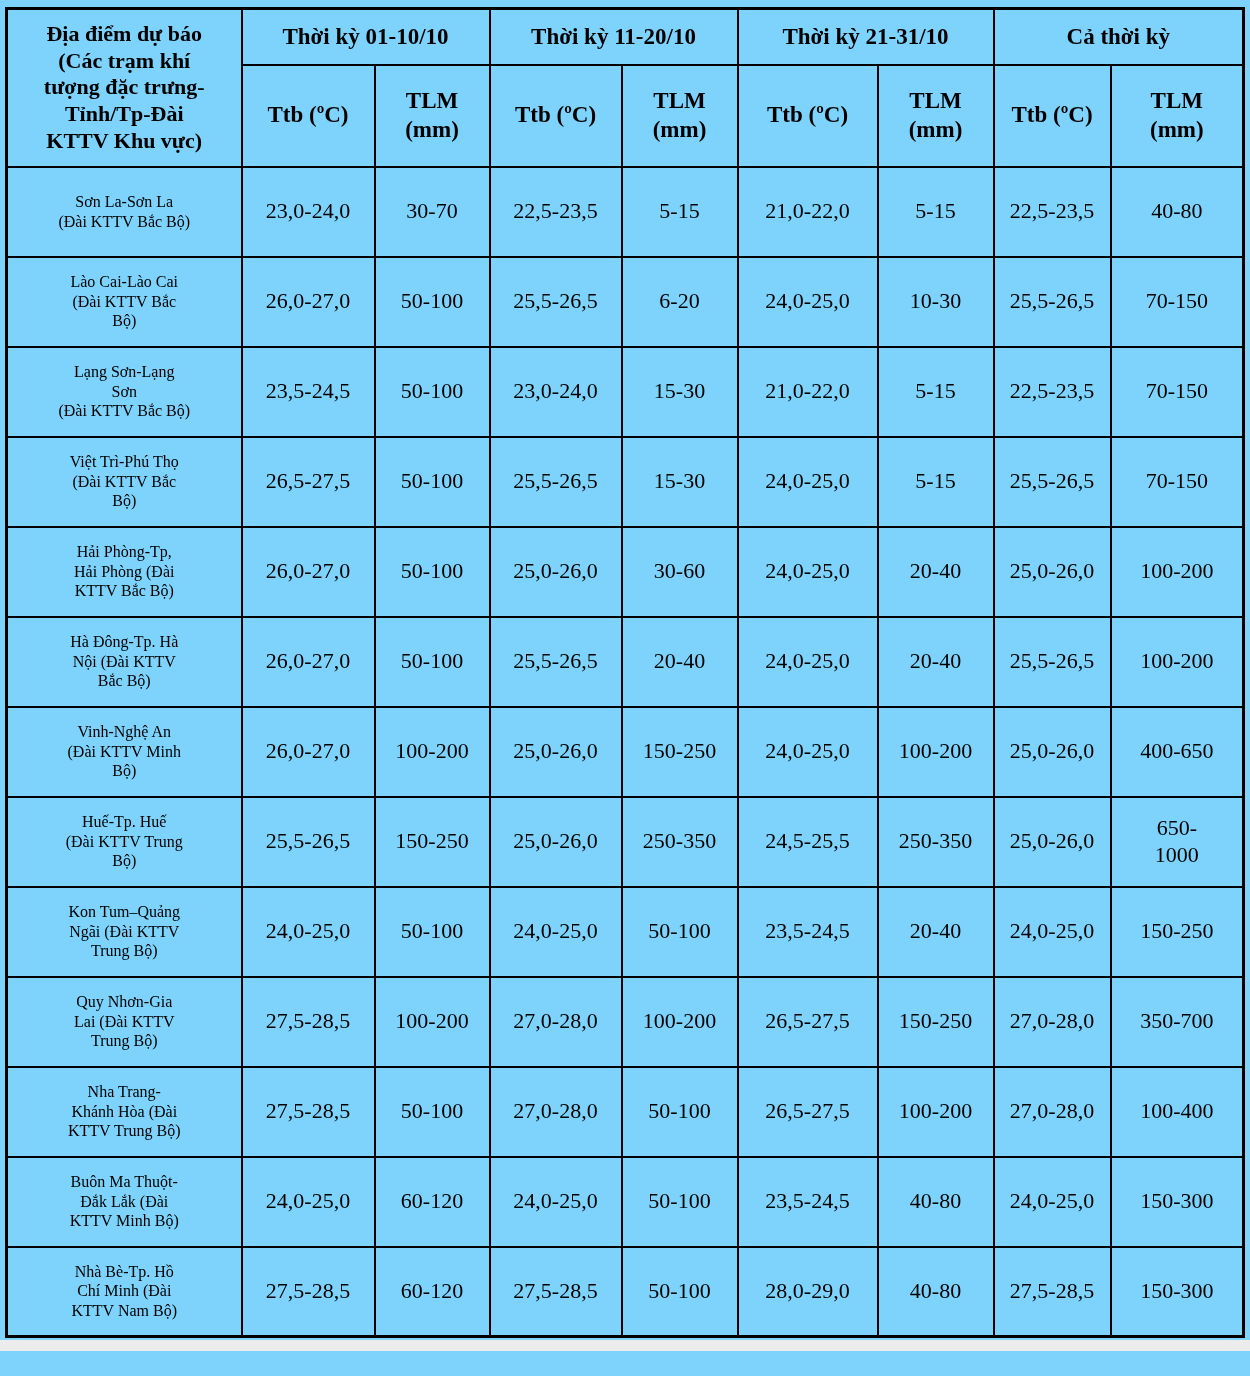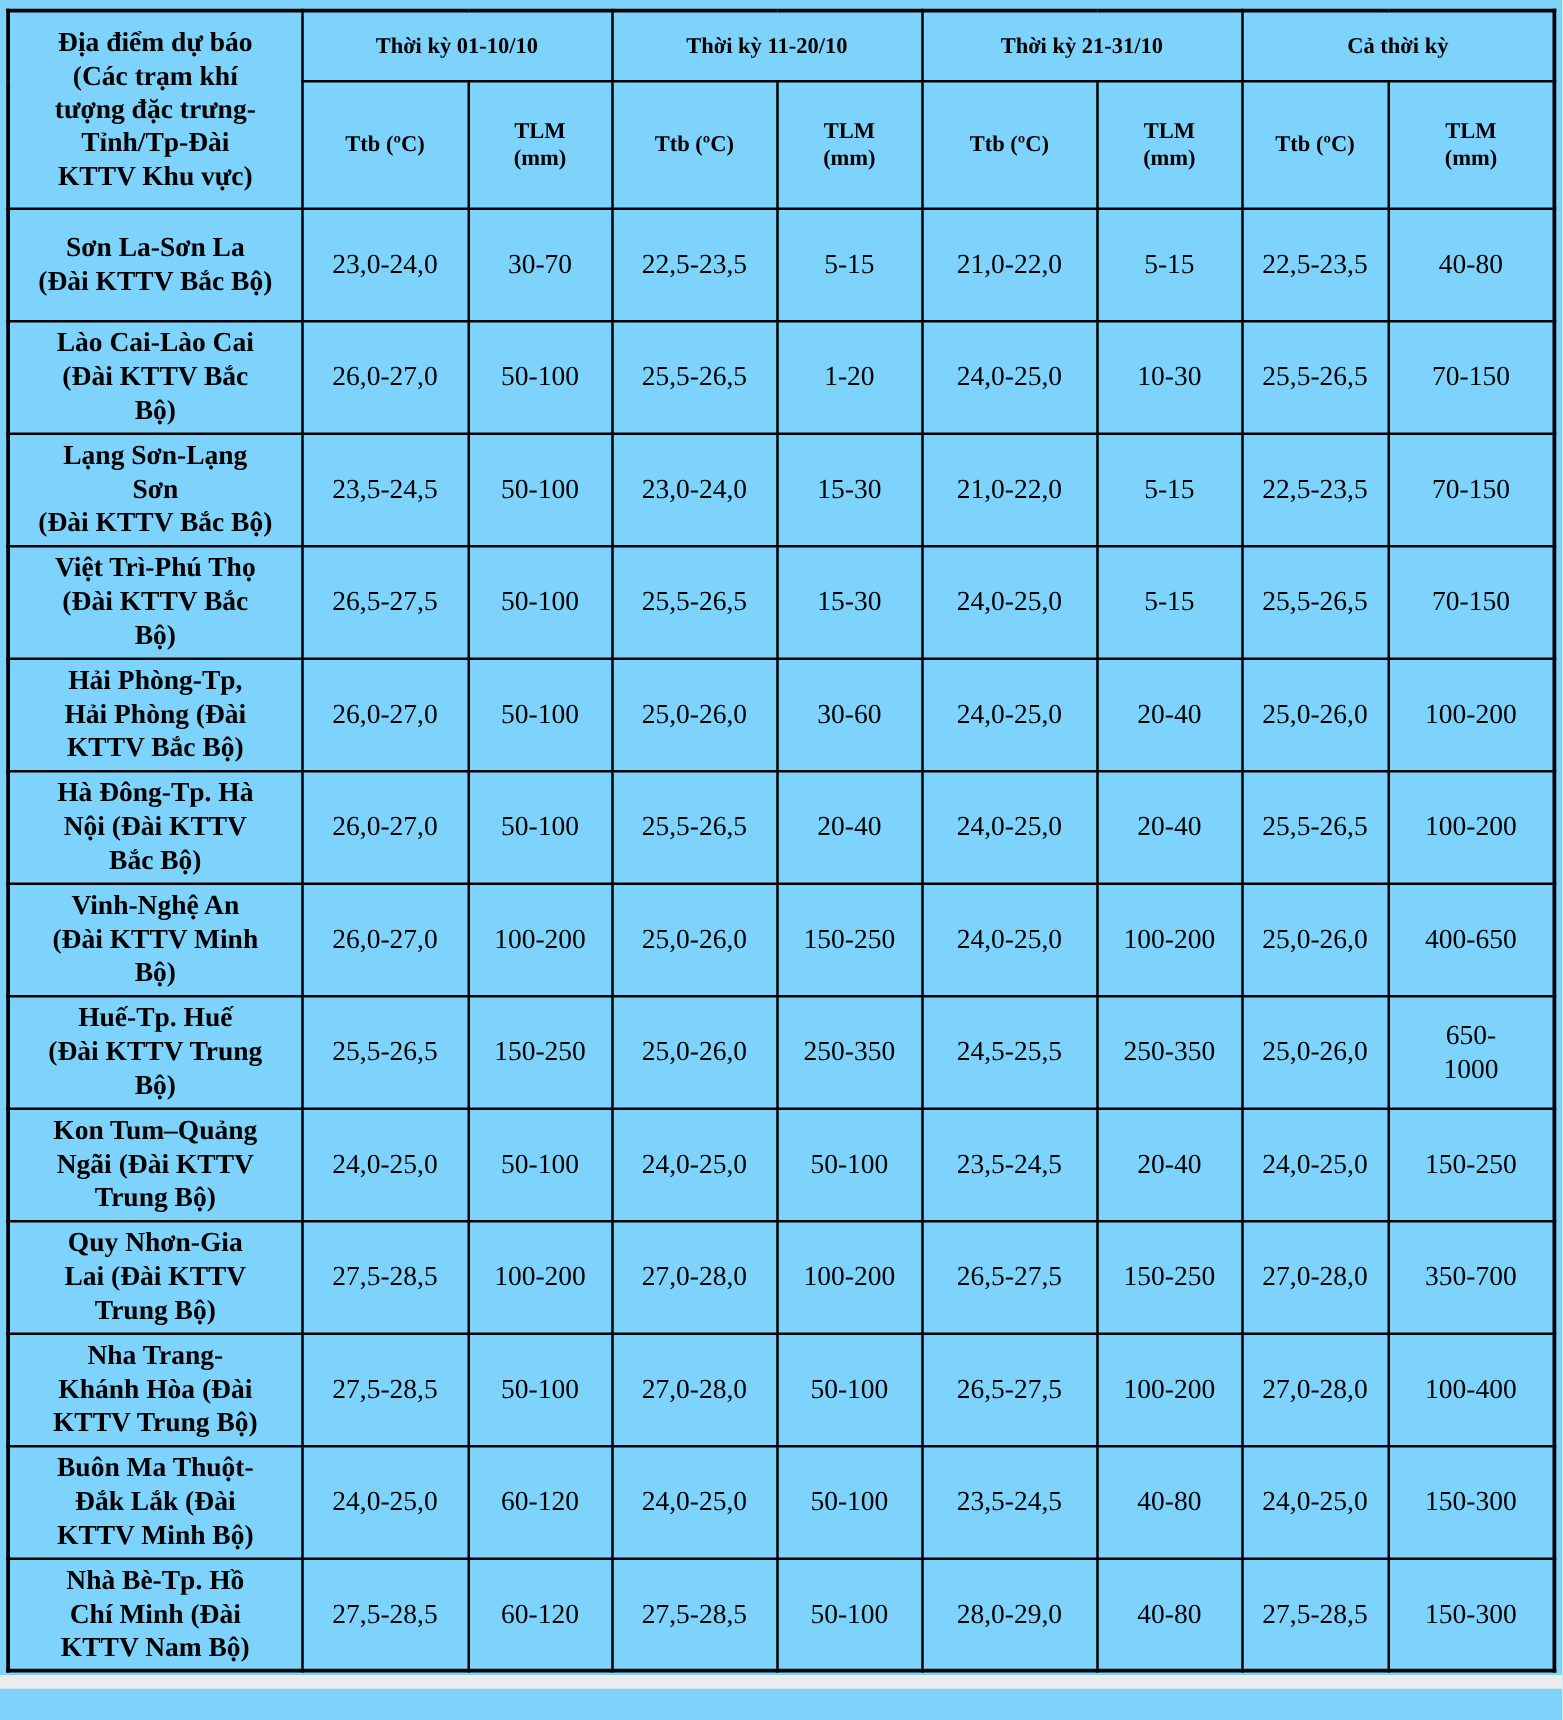--- a/index.html
+++ b/index.html
@@ -36,30 +36,30 @@
     border: 2px solid #000000;
     text-align: center;
     vertical-align: middle;
     padding: 2px 3px;
     box-sizing: border-box;
     white-space: pre-line;
     line-height: 1.22;
   }
   thead th {
     font-weight: bold;
-    font-size: 18px;
+    font-size: 23px;
   }
   thead tr.period-row th { height: 56px; }
   thead tr.measure-row th { height: 102px; }
   thead th.loc-h {
     font-size: 22px;
   }
   tbody th.loc {
-    font-weight: bold;
-    font-size: 22px;
+    font-weight: normal;
+    font-size: 16px;
     height: 90px;
   }
   tbody td {
     font-size: 22px;
     font-weight: normal;
     height: 90px;
   }
   .bottom-strip {
     width: 1250px;
     height: 11px;
@@ -123,21 +123,21 @@
           <td>22,5-23,5</td>
           <td>40-80</td>
         </tr>
         <tr>
           <th class="loc">Lào Cai-Lào Cai
 (Đài KTTV Bắc
 Bộ)</th>
           <td>26,0-27,0</td>
           <td>50-100</td>
           <td>25,5-26,5</td>
-          <td>1-20</td>
+          <td>6-20</td>
           <td>24,0-25,0</td>
           <td>10-30</td>
           <td>25,5-26,5</td>
           <td>70-150</td>
         </tr>
         <tr>
           <th class="loc">Lạng Sơn-Lạng
 Sơn
 (Đài KTTV Bắc Bộ)</th>
           <td>23,5-24,5</td>

